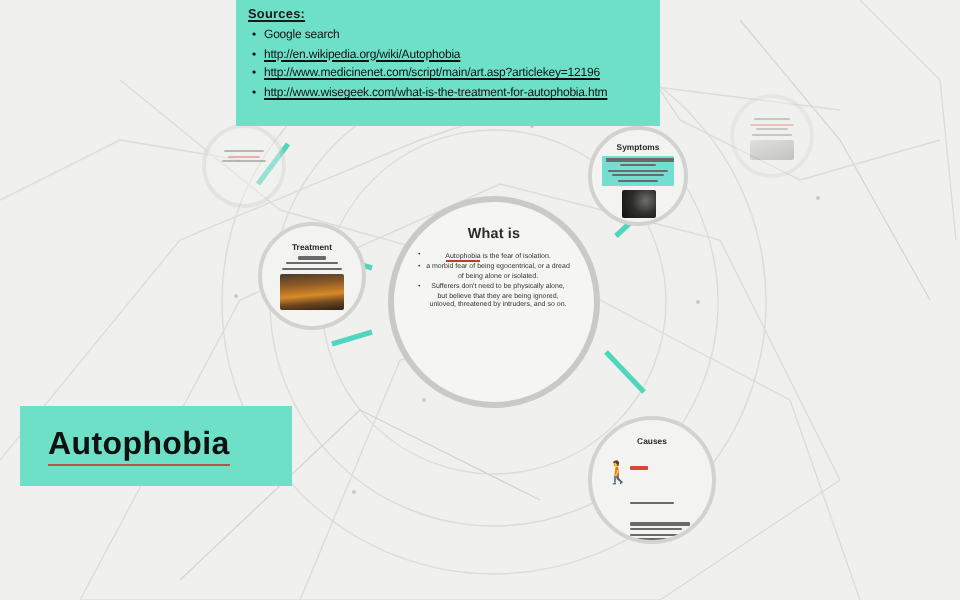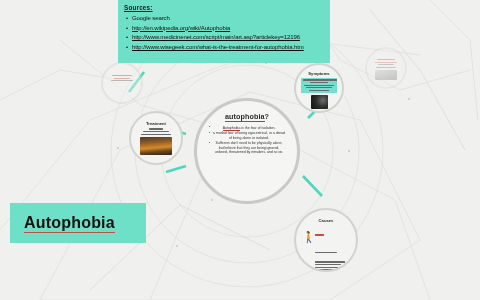--- a/index.html
+++ b/index.html
@@ -384,21 +384,21 @@
         <div class="tline dark" style="width:22px;margin-left:0"></div>
       </div>
       <div class="walker">🚶</div>
 
     </div>
   </div>
 
   <div class="node" id="node-center">
     <div class="c-inner">
       <div class="ctitle">
-        <div><span class="hl">autophobia</span><span>?</span></div>
+        <div>What is</div>
       </div>
       <ul class="cbullets">
         <li><span class="term">Autophobia</span><span> is the fear of isolation.</span></li>
         <li><span>a morbid fear of being egocentrical, or a dread of being alone or isolated.</span></li>
         <li><span>Sufferers don't need to be physically alone, but believe that they are being ignored, unloved, threatened by intruders, and so on.</span></li>
       </ul>
     </div>
   </div>
 
   <div id="sources-box">

